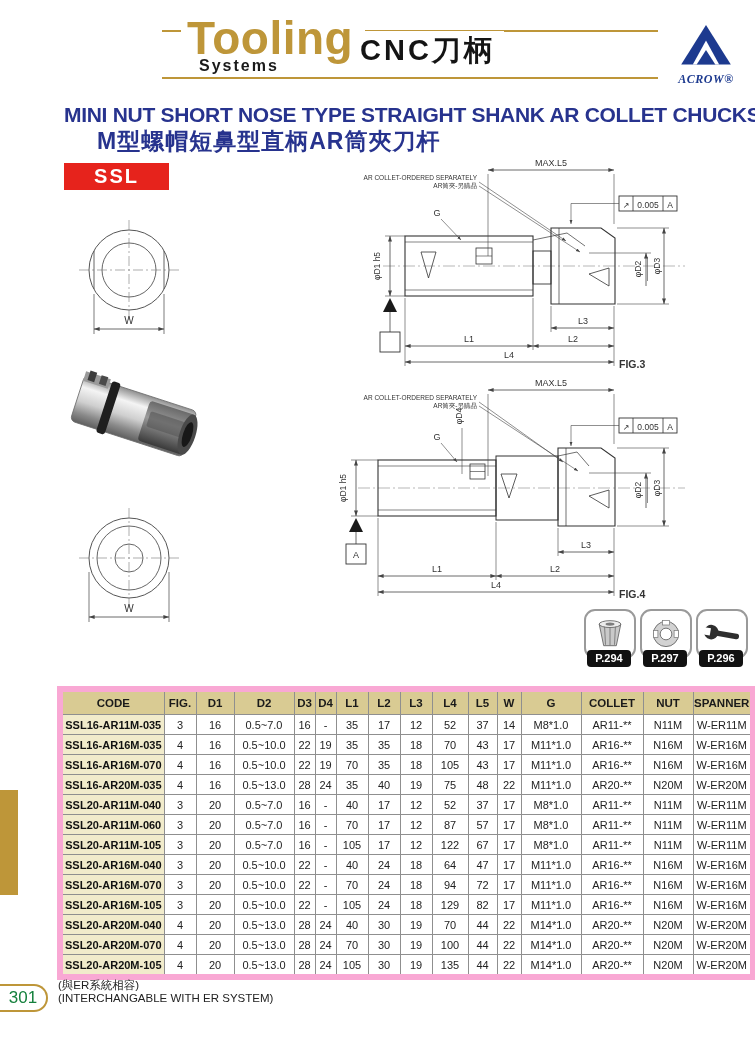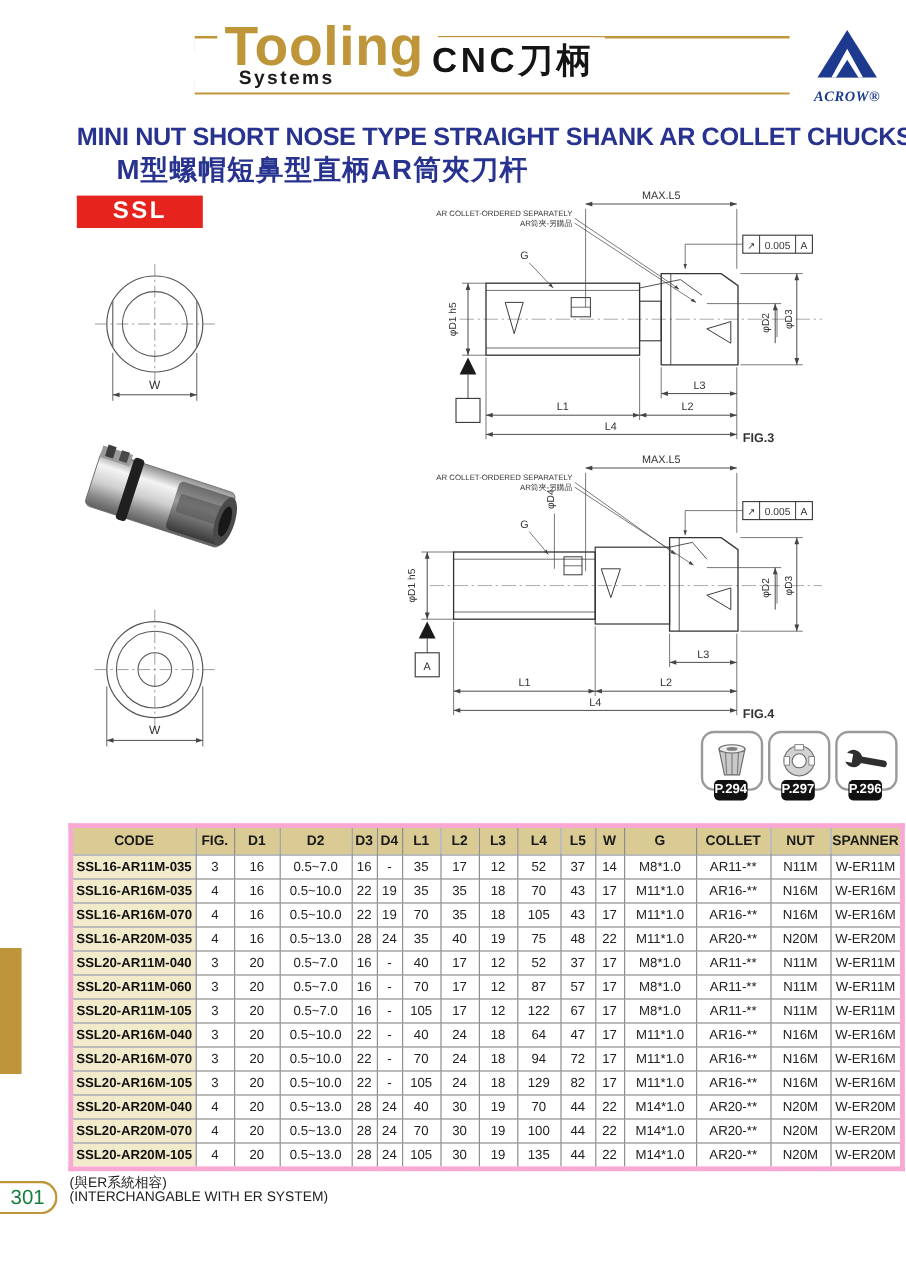--- a/index.html
+++ b/index.html
@@ -22,31 +22,31 @@
   .series-badge{position:absolute;left:64px;top:163px;width:105px;height:27px;background:#E6231C;
     color:#fff;font-size:20px;font-weight:bold;text-align:center;line-height:27px;letter-spacing:2px;}
   
   .fig{position:absolute;}
   svg text{font-family:"Liberation Sans",sans-serif;fill:#333;}
   
   .ref-icons{position:absolute;left:584px;top:609px;display:flex;gap:6px;}
   .ref-box{width:50px;text-align:center;}
   .ref-frame{width:48px;height:46px;border:2px solid #9a9a9a;border-radius:11px;background:#fff;
     display:flex;align-items:center;justify-content:center;margin:0 auto;}
-  .ref-page{margin:-9px auto 0 auto;width:28px;height:17px;background:#111;border-radius:4px;
+  .ref-page{margin:-9px auto 0 auto;width:44px;height:17px;background:#111;border-radius:4px;
     color:#fff;font-size:11px;font-weight:bold;line-height:17px;position:relative;}
   
   .spec-table{position:absolute;left:57px;top:686px;border-collapse:collapse;table-layout:fixed;width:693px;
     font-size:11px;}
   .spec-table th,.spec-table td{border:1px solid #8f8f8f;text-align:center;vertical-align:middle;
     padding:0;overflow:hidden;white-space:nowrap;}
   .spec-table th{background:#D9CB93;height:22px;font-size:11.5px;color:#1a1a1a;}
   .spec-table td{height:19px;background:#fff;color:#222;}
   .spec-table td.code{background:#F1EBCB;font-weight:bold;color:#111;}
-  .spec-table{border:4px solid #f9a8d4;}
+  .spec-table{border:6px solid #f9a8d4;}
   
   .footnote{position:absolute;left:58px;font-size:11.5px;color:#222;}
   .side-tab{position:absolute;left:0;top:790px;width:18px;height:105px;background:#BE9639;}
   .page-pill{position:absolute;left:0;top:984px;width:46px;height:24px;border:2px solid #BE9639;border-left:none;
     border-radius:0 14px 14px 0;font-size:17px;color:#15803d;text-align:center;line-height:24px;}
 </style>
 </head>
 <body>
 
 <div class="hdr-band"></div>

